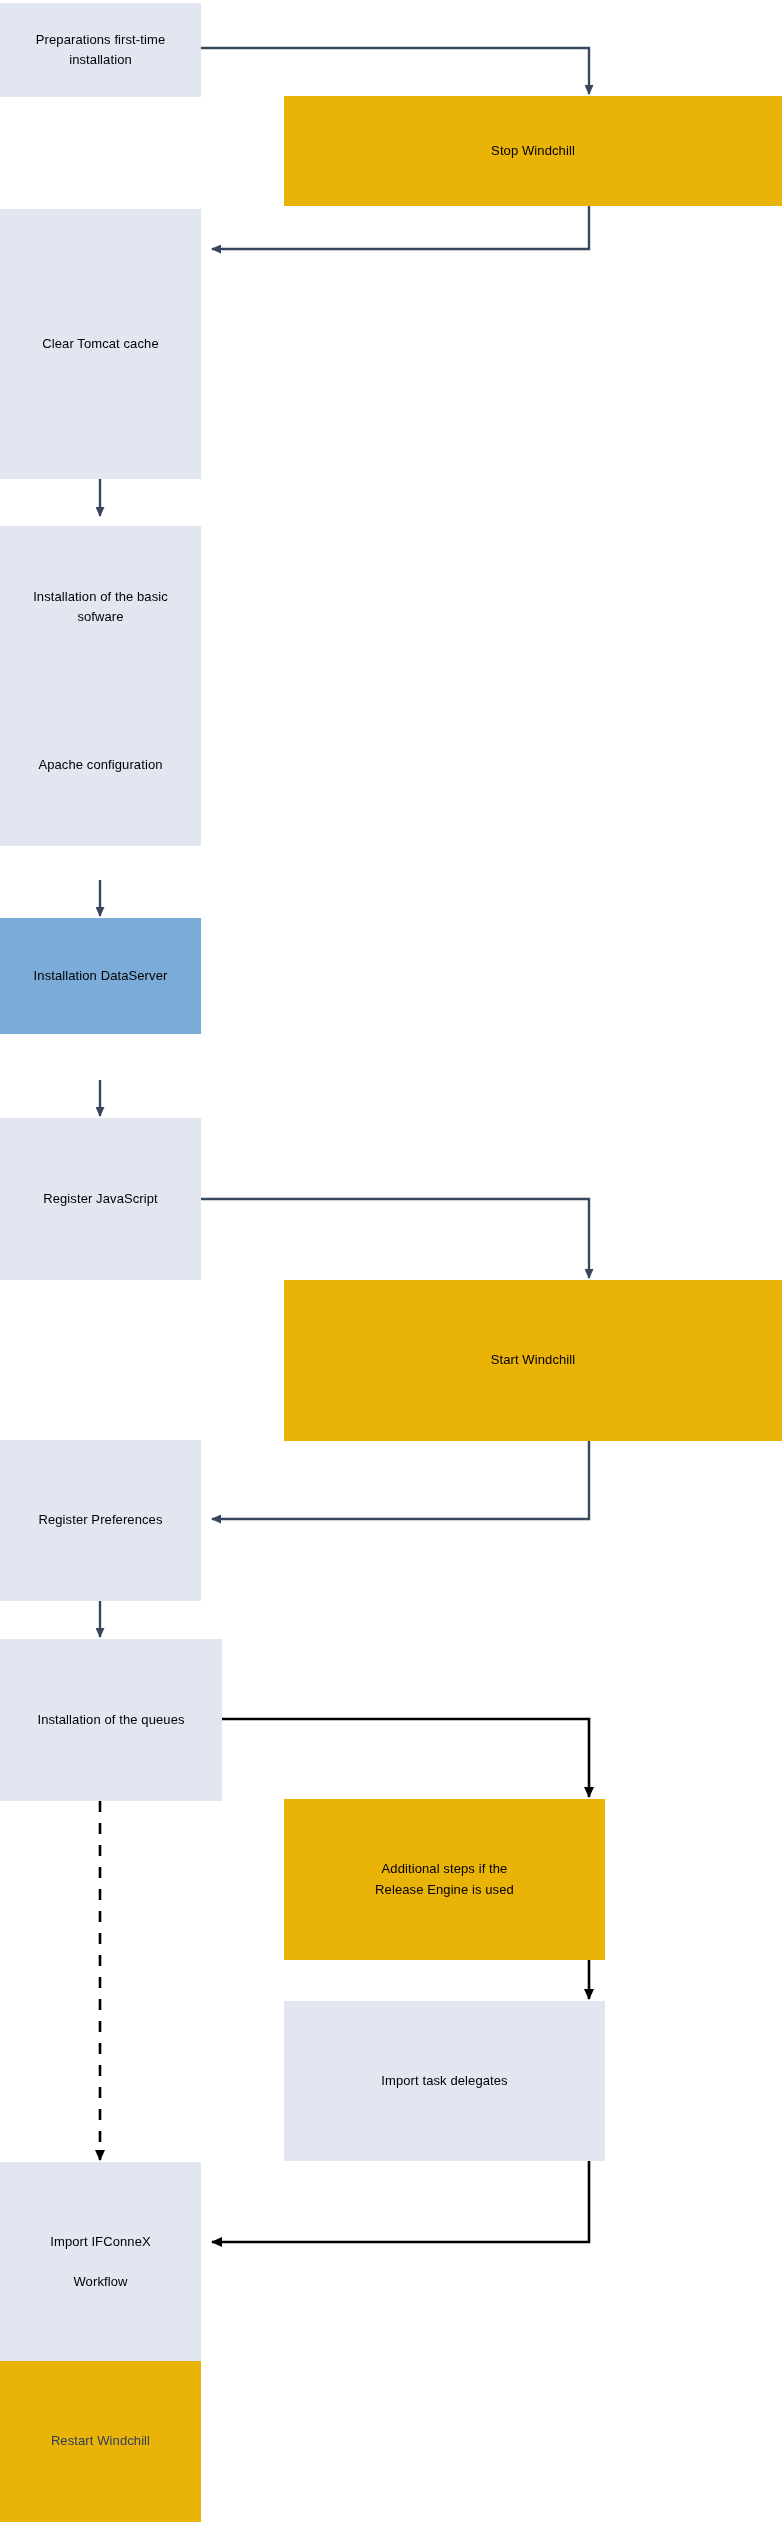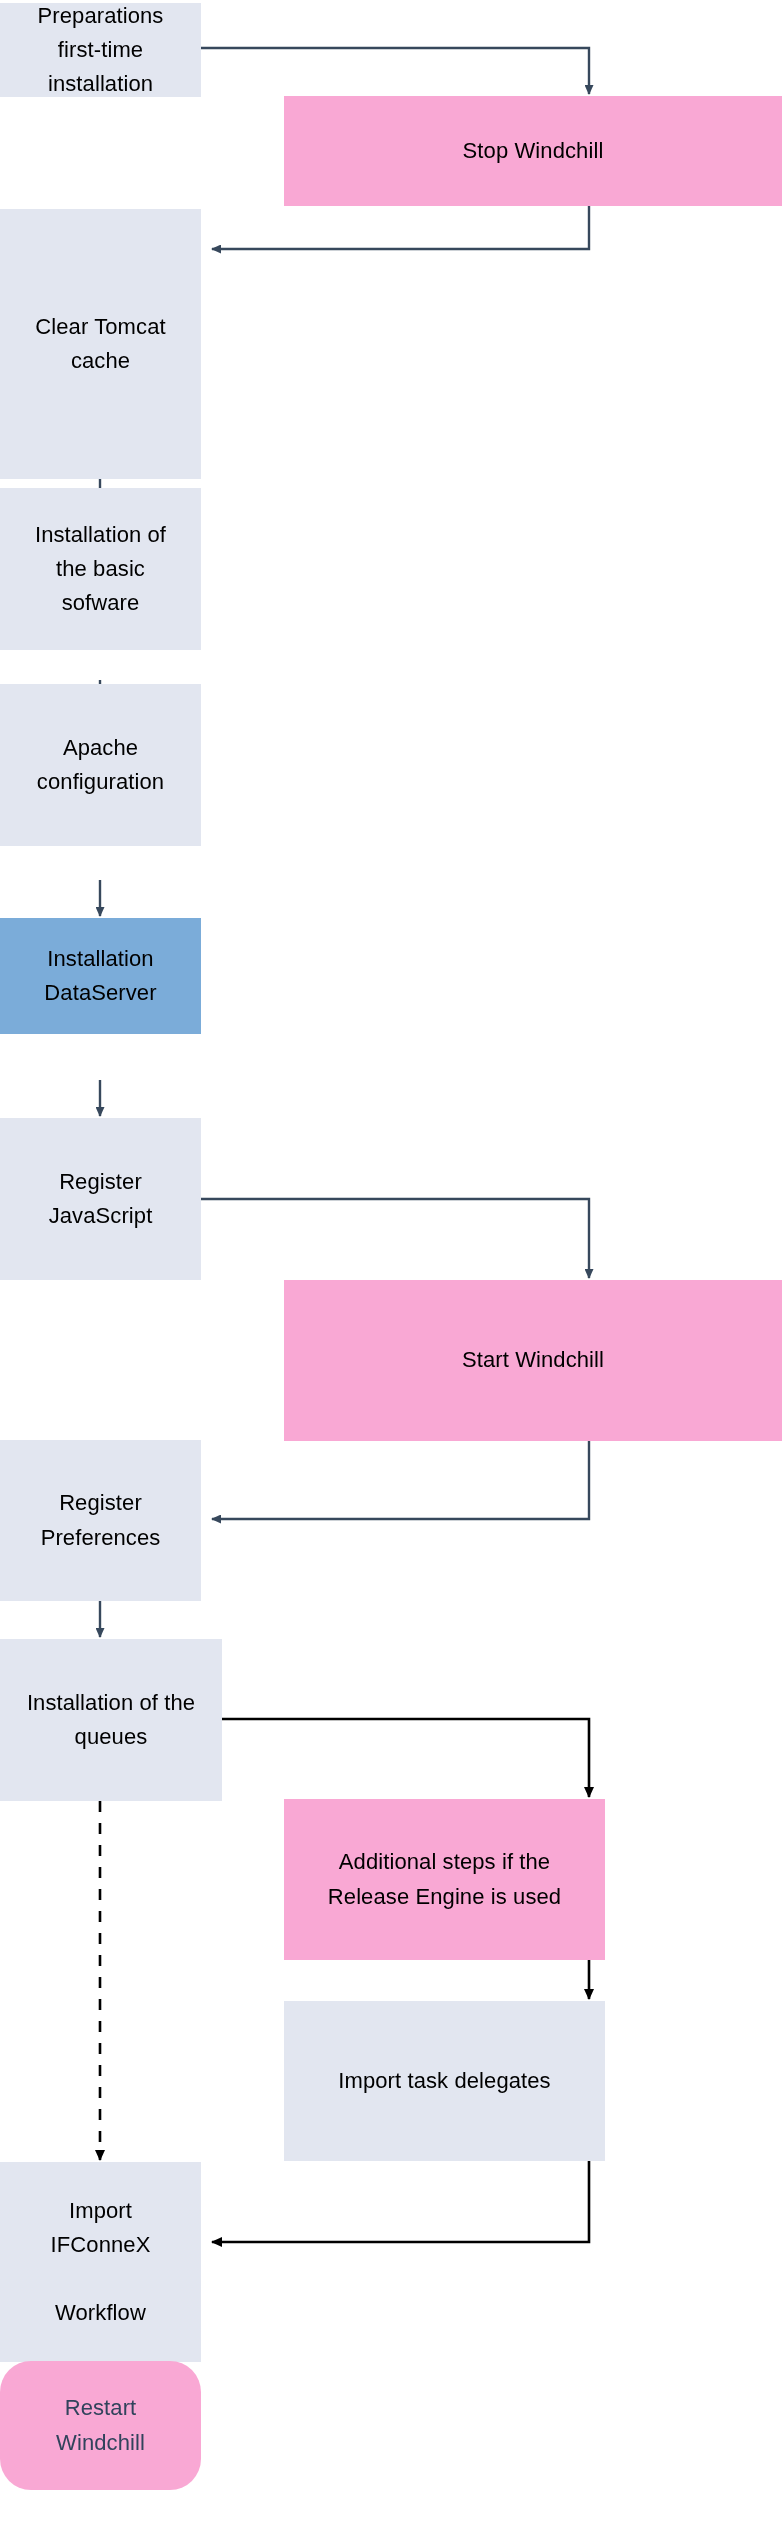--- a/index.html
+++ b/index.html
@@ -26,32 +26,32 @@
     pointer-events: none;
   }
   .node {
     position: absolute;
     display: flex;
     align-items: center;
     justify-content: center;
     text-align: center;
     box-sizing: border-box;
     padding: 4px 22px;
-    font-size: 22px;
+    font-size: 13px;
     line-height: 1.55;
     color: #000000;
     letter-spacing: 0.1px;
   }
   .node-label {
     display: block;
     width: 100%;
     white-space: pre-line;
   }
   .fill-light  { background: #e2e6f0; }
-  .fill-gray   { background: #f9a8d4; }
+  .fill-gray   { background: #eab308; }
   .fill-blue   { background: #7bacd9; }
   .text-navy   { color: #31435c; }
 </style>
 </head>
 <body>
 
 <div id="diagram-root">
 
   <svg id="edge-layer" viewBox="0 0 782 2522" width="782" height="2522">
     <defs>
@@ -101,21 +101,21 @@
   </div>
 
   <div class="node fill-gray" style="left:284px; top:96px; width:498px; height:110px;">
     <span class="node-label">Stop Windchill</span>
   </div>
 
   <div class="node fill-light" style="left:0px; top:209px; width:201px; height:270px;">
     <span class="node-label">Clear Tomcat cache</span>
   </div>
 
-  <div class="node fill-light" style="left:0px; top:488px; width:201px; height:162px;">
+  <div class="node fill-light" style="left:0px; top:526px; width:201px; height:162px;">
     <span class="node-label">Installation of the basic
 sofware</span>
   </div>
 
   <div class="node fill-light" style="left:0px; top:684px; width:201px; height:162px;">
     <span class="node-label">Apache configuration</span>
   </div>
 
   <div class="node fill-blue" style="left:0px; top:918px; width:201px; height:116px;">
     <span class="node-label">Installation DataServer</span>
@@ -145,17 +145,17 @@
   <div class="node fill-light" style="left:284px; top:2001px; width:321px; height:160px;">
     <span class="node-label">Import task delegates</span>
   </div>
 
   <div class="node fill-light" style="left:0px; top:2162px; width:201px; height:200px;">
     <span class="node-label">Import IFConneX
 
 Workflow</span>
   </div>
 
-  <div class="node fill-gray text-navy" style="left:0px; top:2361px; width:201px; height:129px;border-radius:31px;">
+  <div class="node fill-gray text-navy" style="left:0px; top:2361px; width:201px; height:161px;">
     <span class="node-label">Restart Windchill</span>
   </div>
 
 </div>
 
 </body></html>

